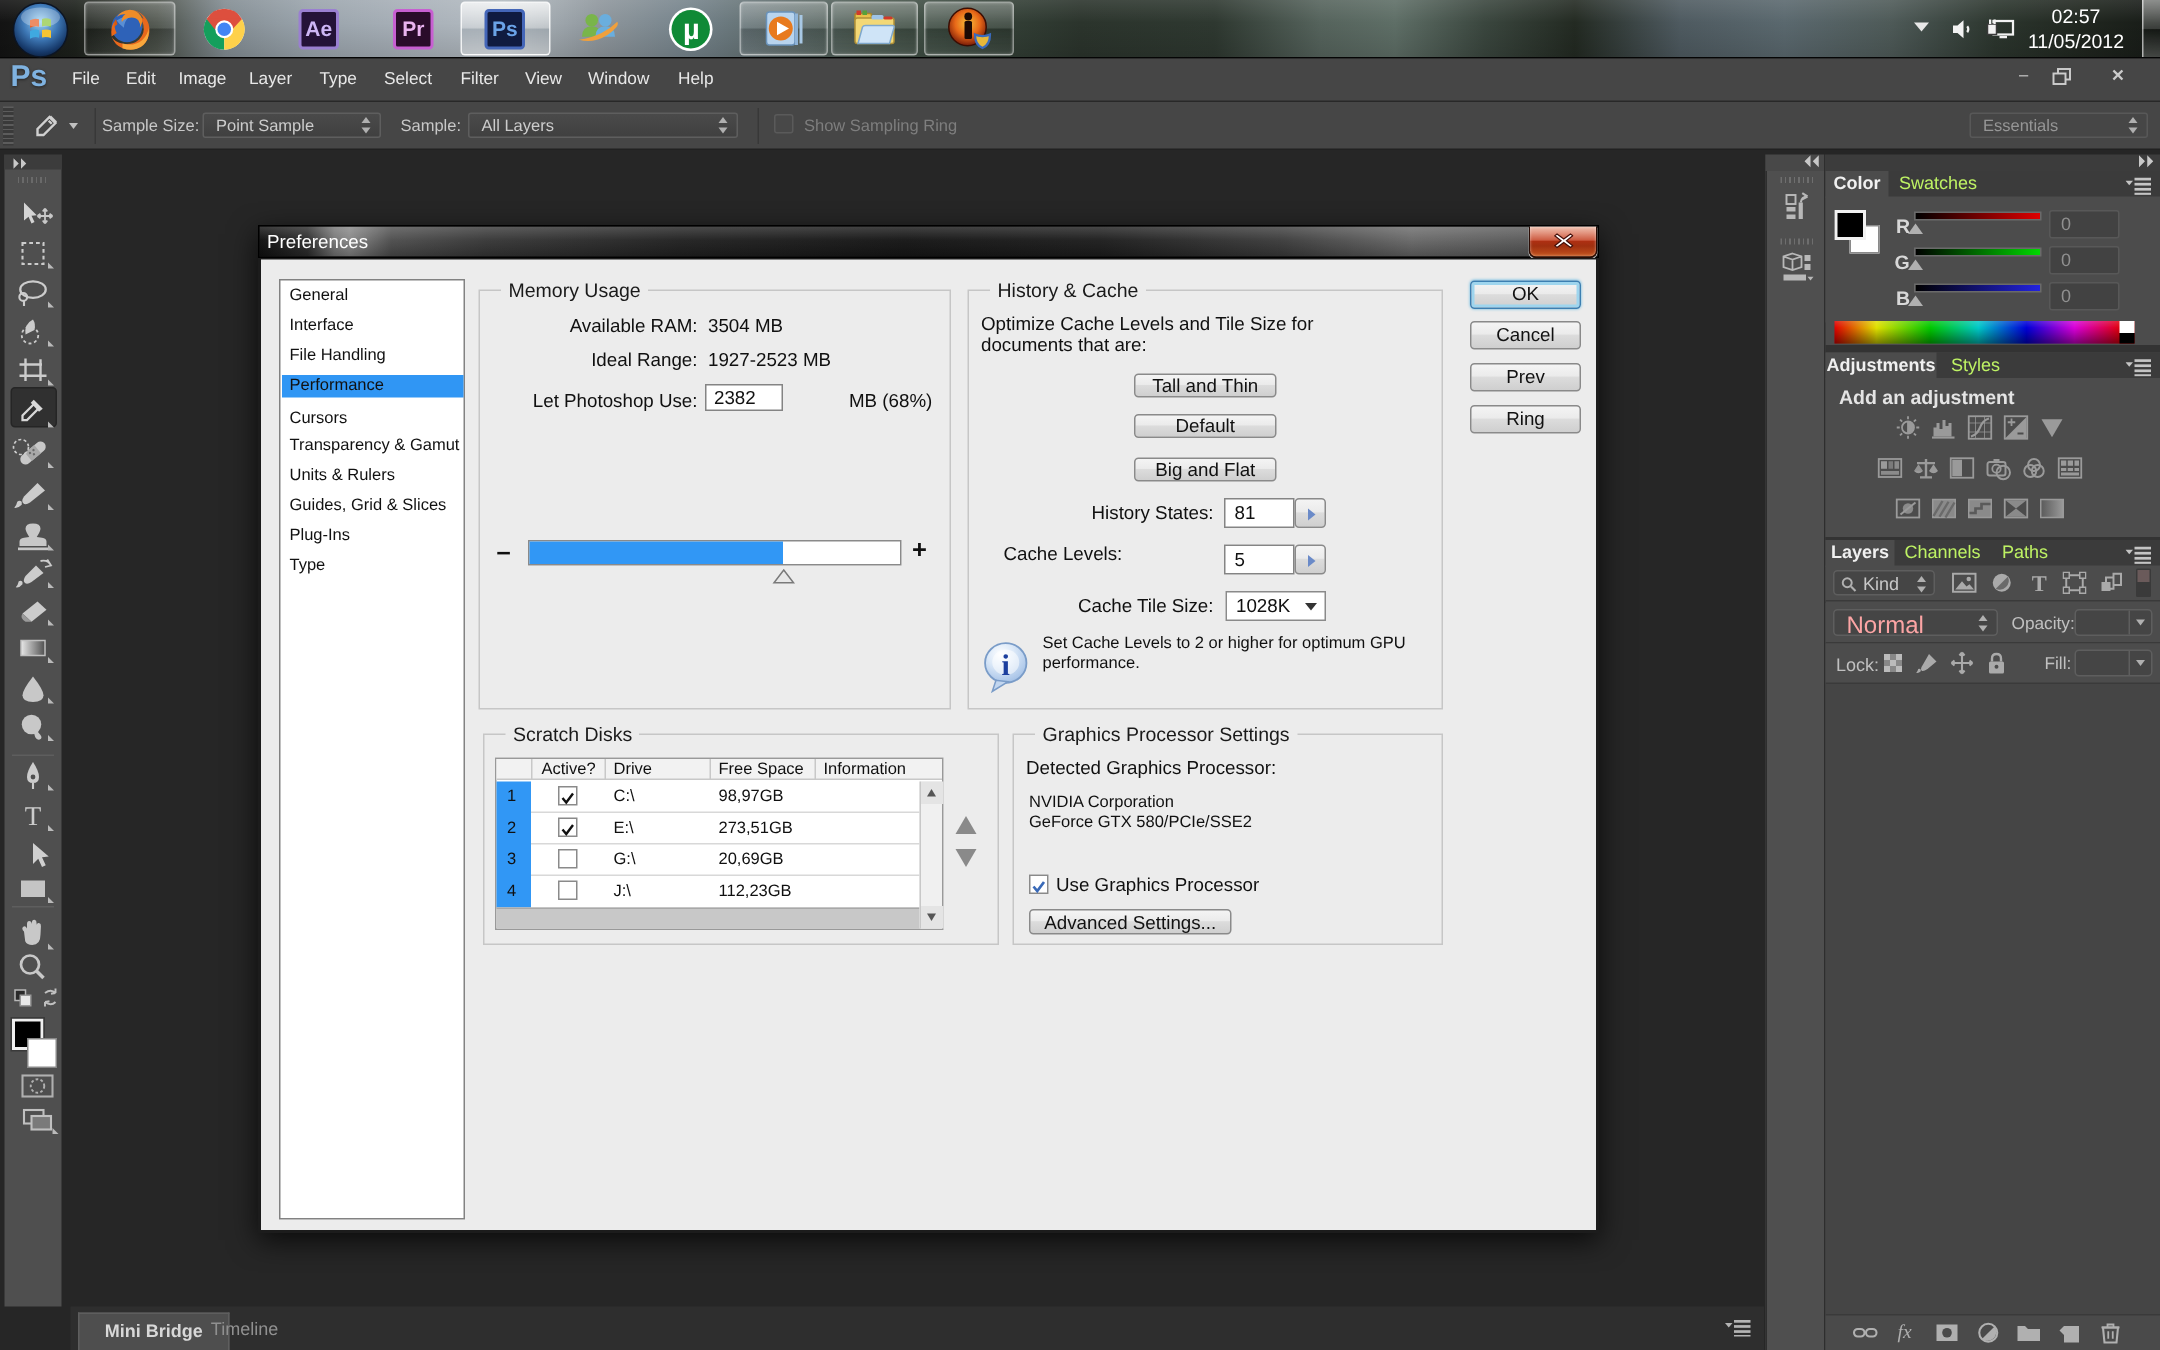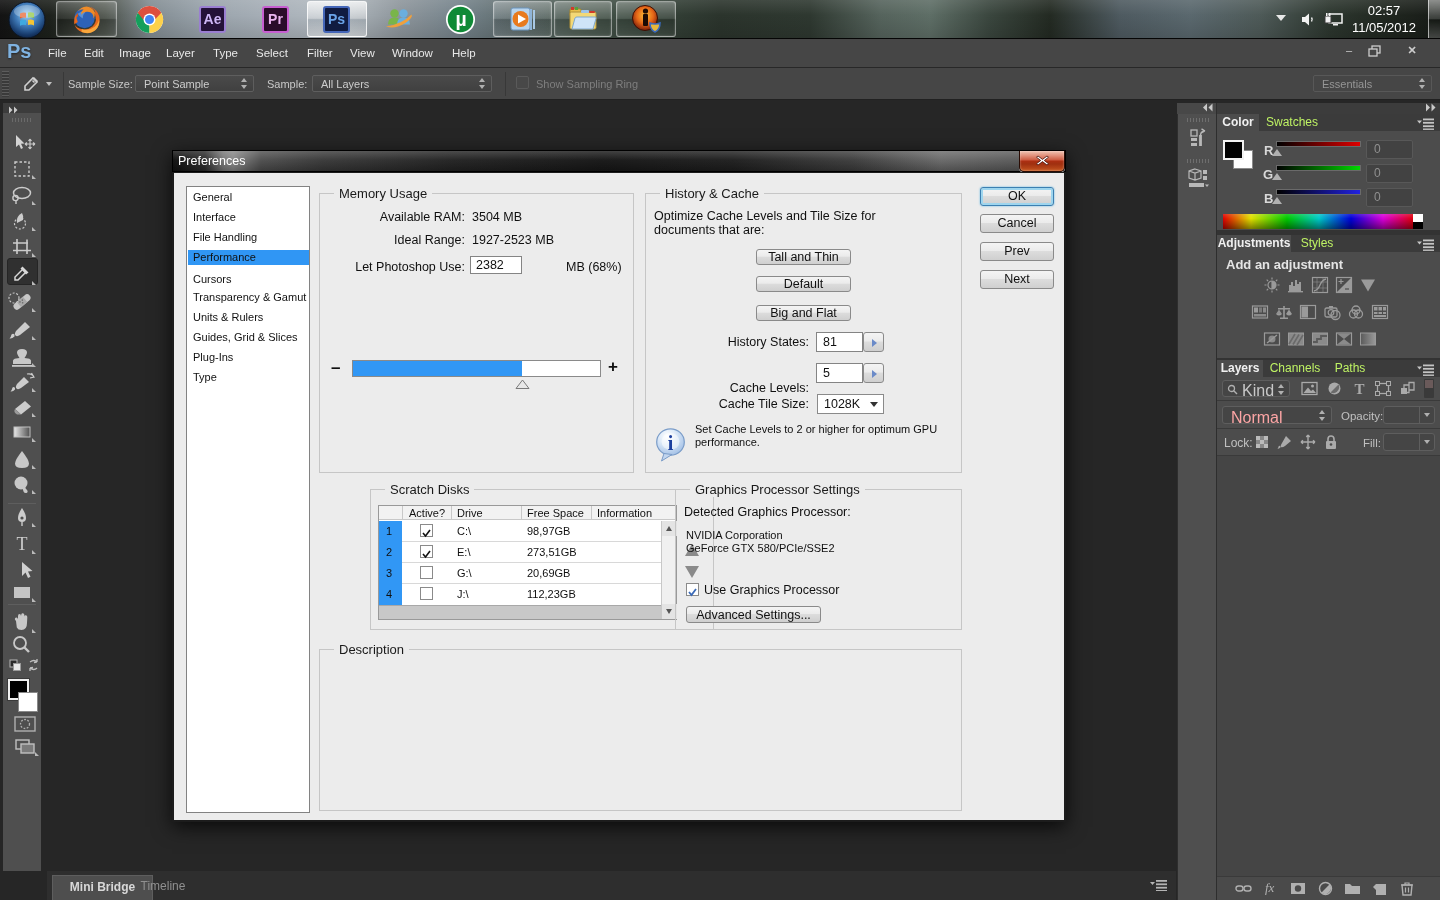--- a/index.html
+++ b/index.html
@@ -606,21 +606,21 @@
         <rect x="6" y="10" width="11" height="1.4" fill="#c4c4c4"></rect>
     </svg>
   </div>
 
   <div class="abs" style="left:0;top:277px;width:224px;height:24px;background:#4c4c4c;border-bottom:1px solid #3a3a3a;">
     <div class="abs" style="left:5px;top:3px;width:68px;height:17px;background:#454545;border:1px solid #5e5e5e;border-radius:3px;">
       <svg class="abs" style="left:4px;top:3px;" width="11" height="11" viewBox="0 0 11 11">
         <circle cx="4.5" cy="4.5" r="3" fill="none" stroke="#b0b0b0" stroke-width="1.3"></circle>
         <path d="M7 7 L10 10" stroke="#b0b0b0" stroke-width="1.4"></path>
       </svg>
-      <span style="position:absolute;left:19px;top:1px;color:#c8c8c8;font-size:16px;">Kind</span>
+      <span style="position:absolute;left:19px;top:1px;color:#c8c8c8;font-size:12px;">Kind</span>
       <span class="spin" style="right:4px;top:3px;"></span>
     </div>
     <svg class="abs" style="left:84px;top:4px;" width="17" height="15" viewBox="0 0 17 15">
       <rect x="1" y="1.5" width="15" height="12" fill="none" stroke="#aaaaaa" stroke-width="1.3"></rect>
       <circle cx="11.5" cy="5" r="1.5" fill="#aaaaaa"></circle>
         <path d="M2.5 12 L7 6.5 L10 10 L12 8.5 L15 12 Z" fill="#aaaaaa"></path>
     </svg>
     <svg class="abs" style="left:110px;top:4px;" width="15" height="15" viewBox="0 0 15 15">
       <circle cx="7.5" cy="7.5" r="6" fill="#aaaaaa"></circle>
       <path d="M3.5 11.5 A6 6 0 0 0 11.5 3.5 Z" fill="#6a6a6a"></path>
@@ -773,21 +773,21 @@
       <div class="dtext" style="left:8px;top:15px;">Optimize Cache Levels and Tile Size for</div>
       <div class="dtext" style="left:8px;top:29px;">documents that are:</div>
       <div class="wbtn" style="left:110px;top:55px;width:95px;height:16px;line-height:15px;">Tall and Thin</div>
       <div class="wbtn" style="left:110px;top:82px;width:95px;height:16px;line-height:15px;">Default</div>
       <div class="wbtn" style="left:110px;top:111px;width:95px;height:16px;line-height:15px;">Big and Flat</div>
       <div class="dtext" style="left:23px;top:141px;width:140px;text-align:right;">History States:</div>
       <div class="winput" style="left:170px;top:138px;width:47px;height:20px;padding:2px 0 0 6px;">81</div>
       <div class="wbtn" style="left:217px;top:138px;width:21px;height:20px;">
         <div class="abs" style="left:8px;top:6px;width:0;height:0;border-top:4px solid transparent;border-bottom:4px solid transparent;border-left:5px solid #6a8ac8;"></div>
       </div>
-      <div class="dtext" style="left:23px;top:187px;width:140px;text-align:right;">Cache Levels:</div>
+      <div class="dtext" style="left:23px;top:168px;width:140px;">Cache Levels:</div>
       <div class="winput" style="left:170px;top:169px;width:47px;height:20px;padding:2px 0 0 6px;">5</div>
       <div class="wbtn" style="left:217px;top:169px;width:21px;height:20px;">
         <div class="abs" style="left:8px;top:6px;width:0;height:0;border-top:4px solid transparent;border-bottom:4px solid transparent;border-left:5px solid #6a8ac8;"></div>
       </div>
       <div class="dtext" style="left:23px;top:203px;width:140px;text-align:right;">Cache Tile Size:</div>
       <div class="abs" style="left:171px;top:200px;width:67px;height:20px;background:#fff;border:1px solid #8a8a8a;font-size:12.5px;color:#111;padding:2px 0 0 6px;">1028K
         <div class="abs" style="right:5px;top:7px;width:0;height:0;border-left:4px solid transparent;border-right:4px solid transparent;border-top:5px solid #333;"></div>
       </div>
       <svg class="abs" style="left:9px;top:234px;" width="32" height="34" viewBox="0 0 32 34">
         <defs>
@@ -802,23 +802,23 @@
         <ellipse cx="15.5" cy="13.5" rx="9" ry="8.5" fill="rgba(255,255,255,0.5)"></ellipse>
         <text x="15.5" y="22" font-family="Liberation Serif" font-size="20" font-weight="bold" fill="#1c3f9e" text-anchor="middle">i</text>
       </svg>
       <div class="dtext small" style="left:49px;top:229px;">Set Cache Levels to 2 or higher for optimum GPU</div>
       <div class="dtext small" style="left:49px;top:242px;">performance.</div>
     </div>
 
     <div class="wbtn" style="left:806px;top:14px;width:74px;height:19px;line-height:17px;border-color:#3c7fb1;box-shadow:0 0 0 2px #9ed5ee inset, 0 0 2px #5ab4e0;">OK</div>
     <div class="wbtn" style="left:806px;top:41px;width:74px;height:19px;line-height:17px;">Cancel</div>
     <div class="wbtn" style="left:806px;top:69px;width:74px;height:19px;line-height:17px;">Prev</div>
-    <div class="wbtn" style="left:806px;top:97px;width:74px;height:19px;line-height:17px;">Next</div>
-
-    <div class="group" style="left:148px;top:316px;width:344px;height:141px;margin-left:48px;">
+    <div class="wbtn" style="left:806px;top:97px;width:74px;height:19px;line-height:17px;">Ring</div>
+
+    <div class="group" style="left:148px;top:316px;width:344px;height:141px;">
       <div class="glabel">Scratch Disks</div>
       <div class="abs" style="left:7px;top:15px;width:299px;height:115px;background:#fff;border:1px solid #999;">
 
         <div class="abs" style="left:0;top:0;width:297px;height:14px;background:#f2f2f2;border-bottom:1px solid #c8c8c8;">
           <div class="abs" style="left:23px;top:0;width:1px;height:14px;background:#c8c8c8;"></div>
           <div class="abs" style="left:72px;top:0;width:1px;height:14px;background:#c8c8c8;"></div>
           <div class="abs" style="left:142px;top:0;width:1px;height:14px;background:#c8c8c8;"></div>
           <div class="abs" style="left:212px;top:0;width:1px;height:14px;background:#c8c8c8;"></div>
           <div class="dtext small" style="left:30px;top:1px;">Active?</div>
           <div class="dtext small" style="left:78px;top:1px;">Drive</div>
@@ -875,17 +875,14 @@
       <div class="dtext small" style="left:10px;top:52px;">GeForce GTX 580/PCIe/SSE2</div>
       <div class="abs" style="left:10px;top:93px;width:13px;height:13px;background:#fff;border:1px solid #8a8a8a;">
         <svg width="11" height="11" viewBox="0 0 11 11">
             <path d="M2 5 L4.5 8 L9 2" stroke="#3a6ab8" stroke-width="1.8" fill="none"></path>
           </svg>
       </div>
       <div class="dtext" style="left:28px;top:93px;">Use Graphics Processor</div>
       <div class="wbtn" style="left:10px;top:116px;width:135px;height:17px;line-height:16px;">Advanced Settings...</div>
     </div>
 
-    <div class="group" style="left:145px;top:476px;width:643px;height:162px;">
-      <div class="glabel">Description</div>
-    </div>
   </div>
 </div>
 
 </body></html>

